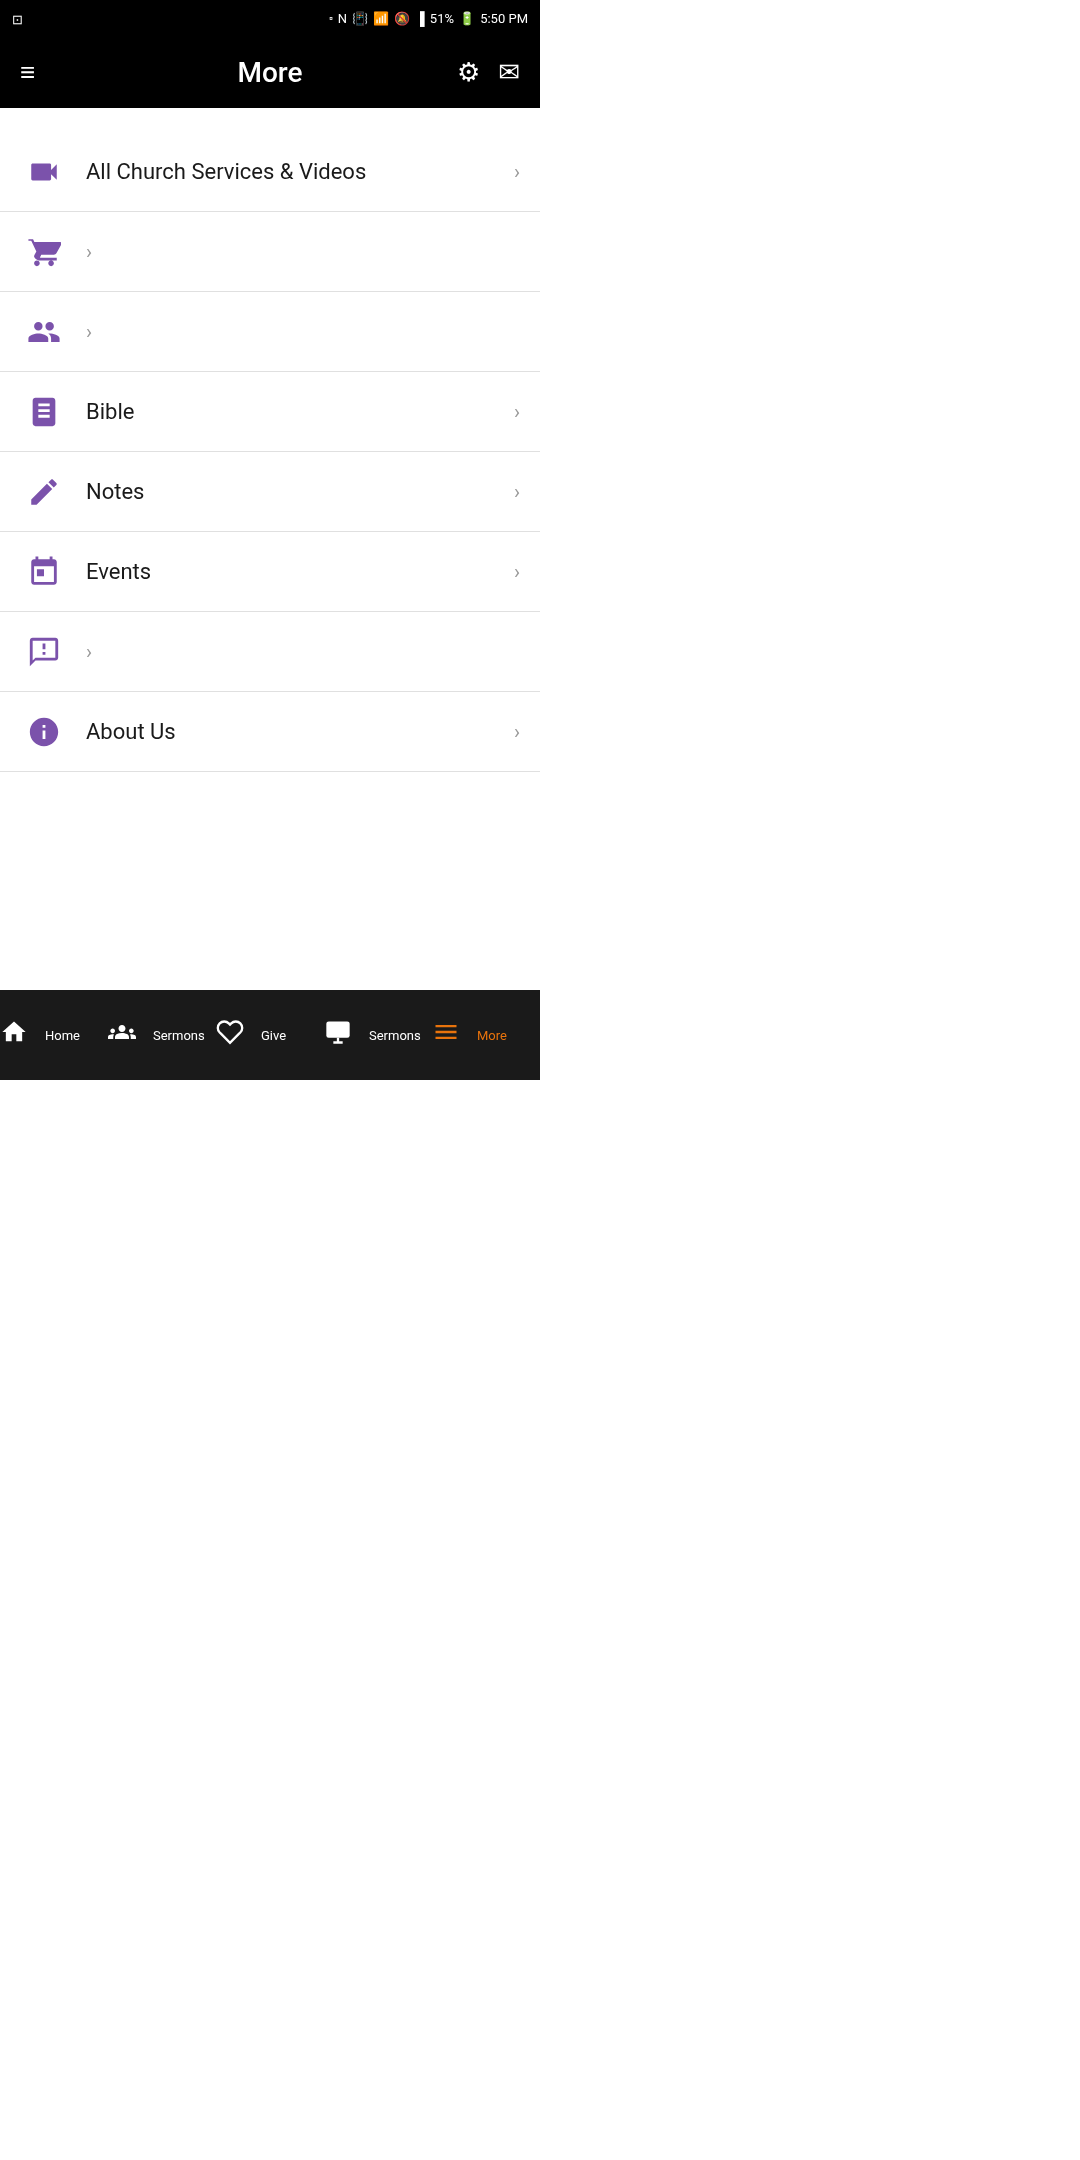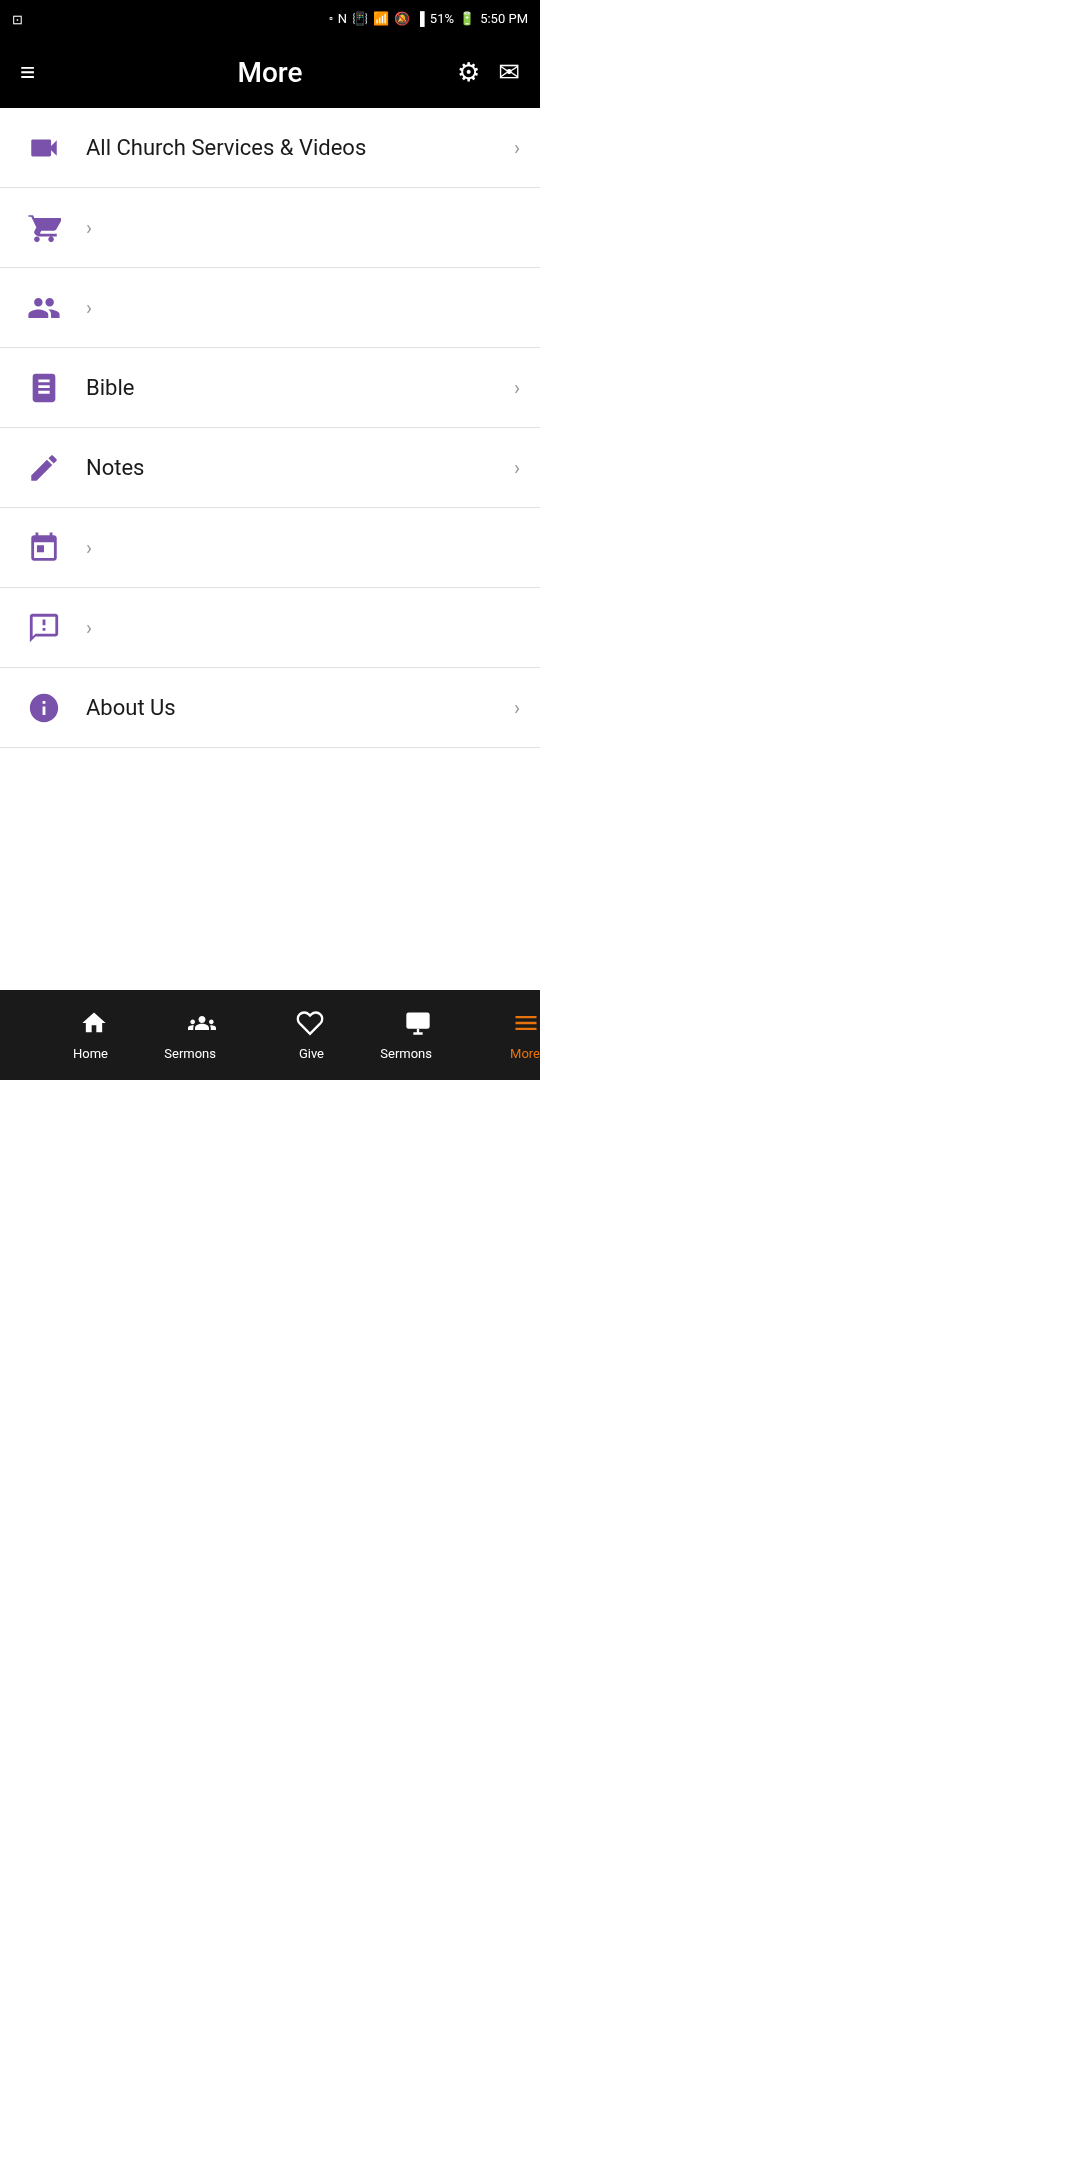--- a/index.html
+++ b/index.html
@@ -71,20 +71,21 @@
     .header-right {
       display: flex;
       gap: 18px;
       align-items: center;
     }
 
     
     .menu-list {
       background: #fff;
       flex: 1;
+      margin-top: 24px;
     }
 
     .menu-item {
       display: flex;
       align-items: center;
       padding: 0 20px;
       height: 80px;
       border-bottom: 1px solid #e0e0e0;
       cursor: pointer;
       position: relative;
@@ -124,23 +125,23 @@
       right: 0;
       height: 90px;
       background: #1a1a1a;
       display: flex;
       align-items: center;
       justify-content: space-around;
     }
 
     .nav-item {
       display: flex;
-      flex-direction: column;
-      align-items: flex-end;
-      gap: 3px;
+      flex-direction: row;
+      align-items: center;
+      gap: 17px;
       cursor: pointer;
       flex: 1;
     }
 
     .nav-icon {
       font-size: 26px;
       color: #fff;
     }
 
     .nav-label {
@@ -238,20 +239,21 @@
       <span class="menu-label">Notes</span>
       <span class="menu-chevron">›</span>
     </div>
 
     <div class="menu-item">
       <div class="menu-icon">
         <svg viewBox="0 0 24 24" xmlns="http://www.w3.org/2000/svg">
           <path d="M19 3h-1V1h-2v2H8V1H6v2H5c-1.11 0-1.99.9-1.99 2L3 19c0 1.1.89 2 2 2h14c1.1 0 2-.9 2-2V5c0-1.1-.9-2-2-2zm0 16H5V8h14v11zM7 10h5v5H7z"></path>
         </svg>
       </div>
+      <span class="menu-label">Events</span>
       <span class="menu-chevron">›</span>
     </div>
 
     <div class="menu-item">
       <div class="menu-icon">
         <svg viewBox="0 0 24 24" xmlns="http://www.w3.org/2000/svg">
           <path d="M20 2H4c-1.1 0-2 .9-2 2v18l4-4h14c1.1 0 2-.9 2-2V4c0-1.1-.9-2-2-2zm0 14H6l-2 2V4h16v12zm-9-4h2v2h-2zm0-6h2v4h-2z"></path>
         </svg>
       </div>
       <span class="menu-chevron">›</span>

